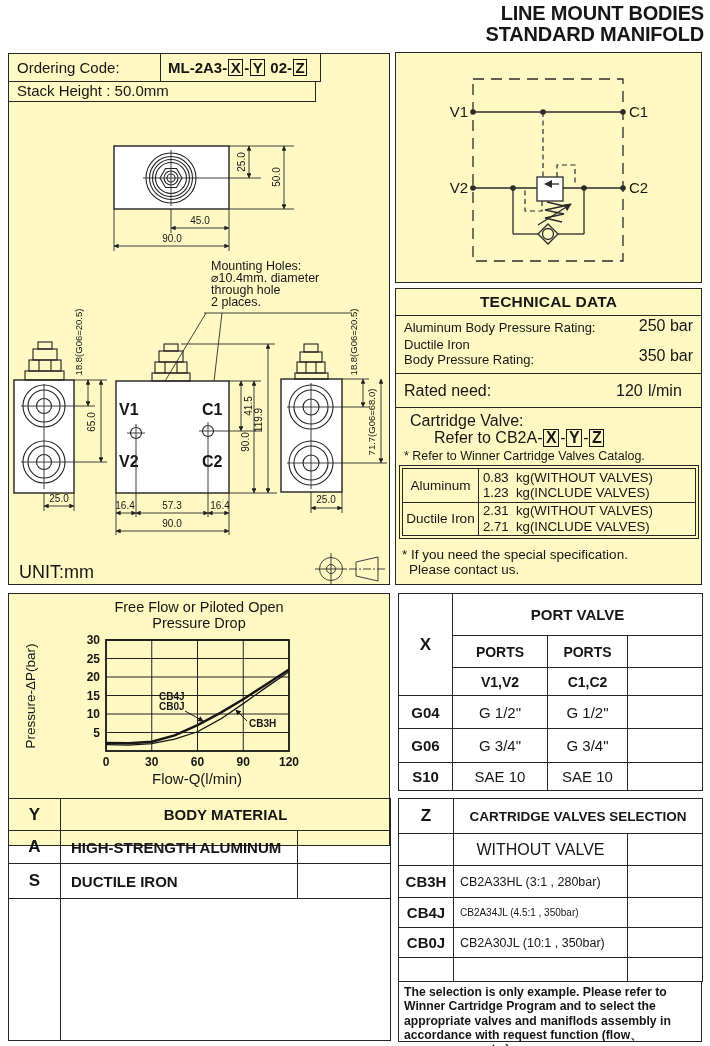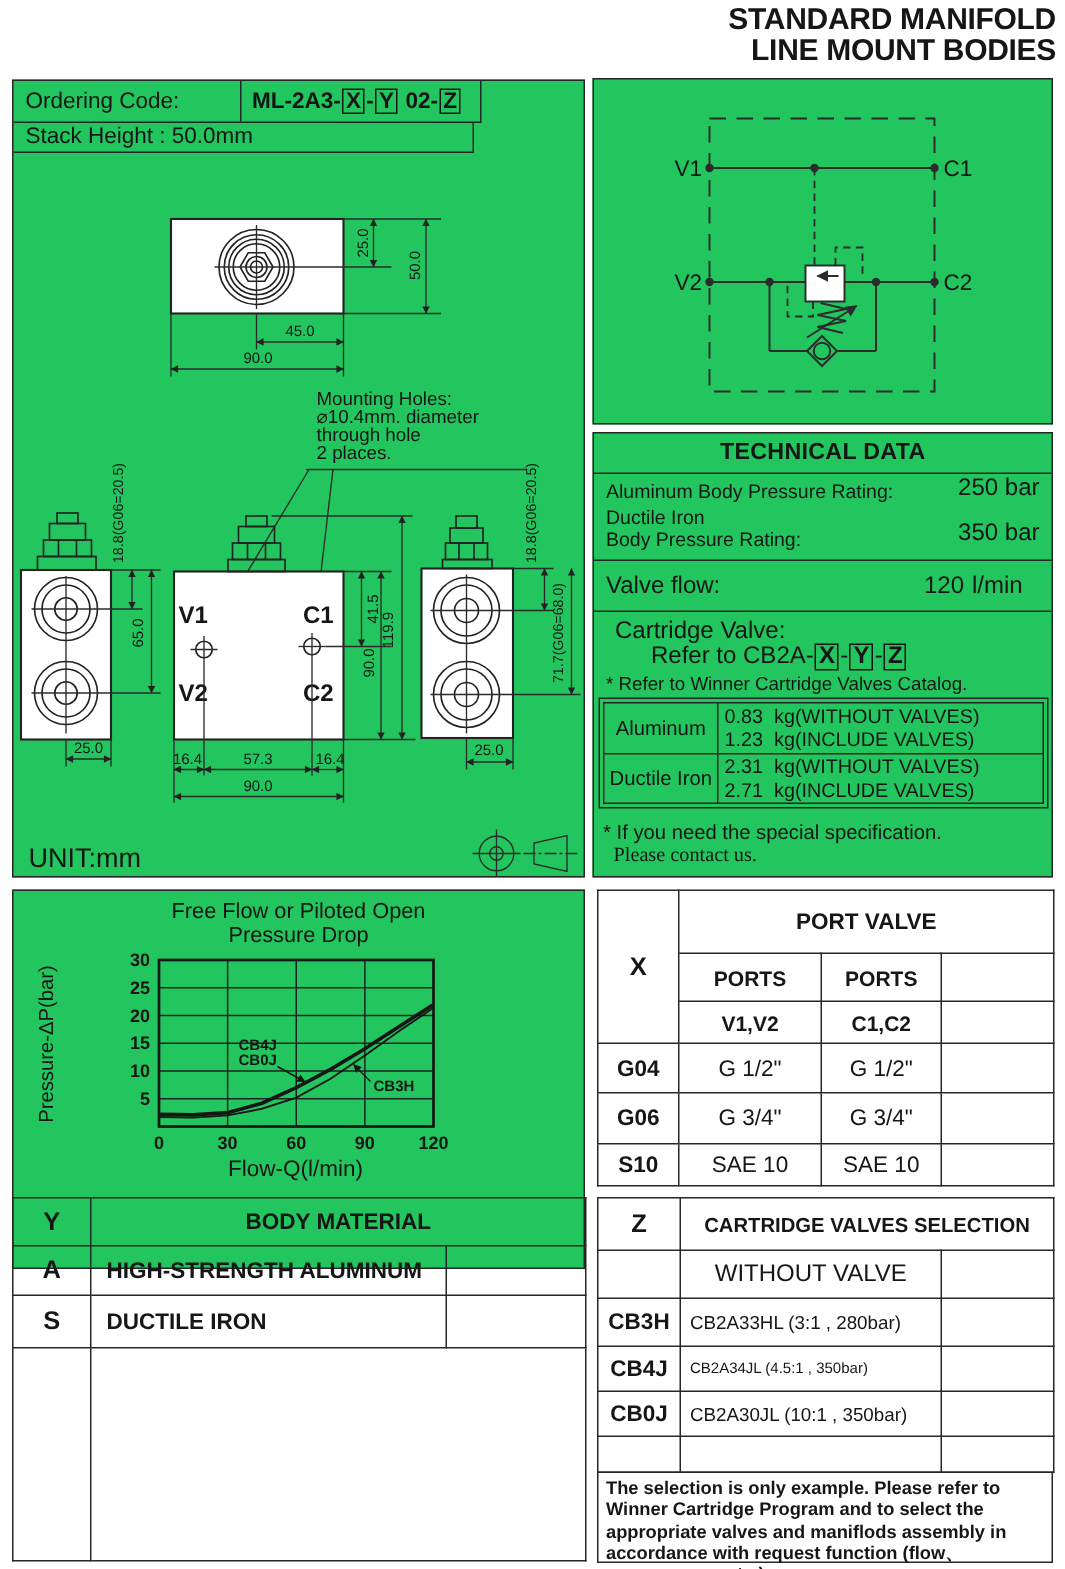--- a/index.html
+++ b/index.html
@@ -1,19 +1,19 @@
 <!DOCTYPE html>
 <html><head>
 <meta charset="utf-8">
 <style>
   * { margin:0; padding:0; box-sizing:border-box; }
   html,body { width:710px; height:1046px; background:#fff; }
   body { font-family:"Liberation Sans","DejaVu Sans",sans-serif; color:#161616; position:relative; }
   .abs { position:absolute; }
-  .box { position:absolute; border:1.6px solid #262626; background:#22c55e; }
+  .box { position:absolute; border:1.6px solid #262626; background:#fef9c3; }
 
   
   .doc-title { position:absolute; top:3px; right:6px; text-align:right; font-weight:bold; font-size:20px; line-height:21px; letter-spacing:-0.2px; }
 
   
   .ord-row { position:absolute; left:0; top:0; width:312px; height:28px; border-right:1.3px solid #262626; border-bottom:1.3px solid #262626; display:flex; align-items:center; font-size:15px; }
   .ord-label { width:152px; padding-left:8px; border-right:1.3px solid #262626; height:100%; display:flex; align-items:center; }
   .ord-code { padding-left:7px; font-weight:bold; white-space:pre; display:flex; align-items:center;text-align:right; }
   .stack-row { position:absolute; left:0; top:28px; width:307px; height:20px; border-right:1.3px solid #262626; border-bottom:1.3px solid #262626; font-size:15px; line-height:18px; padding-left:8px; }
   .boxed { display:inline-block; border:1.6px solid #161616; padding:0 1.5px; margin:0 1px; font-weight:bold; line-height:1.02; }
@@ -52,22 +52,22 @@
   .hdr { font-weight:bold; }
 
   .z-note { position:absolute; left:0; top:183px; width:100%; height:61px; border-top:1.5px solid #262626; padding:3px 5px 0 5px; font-size:12.2px; font-weight:bold; line-height:14.3px; }
 </style>
 </head>
 <body>
 
 <div class="abs" style="inset:0">
 
   <div class="doc-title">
+    <div>LINE MOUNT BODIES</div>
     <div>STANDARD MANIFOLD</div>
-    <div>LINE MOUNT BODIES</div>
   </div>
 
   <div class="box" style="left:8px; top:53px; width:382px; height:532px; overflow:hidden;">
     <div class="ord-row">
       <span class="ord-label">Ordering Code:</span>
       <span class="ord-code"><span>ML-2A3-</span><span class="boxed">X</span><span>-</span><span class="boxed">Y</span><span> 02-</span><span class="boxed">Z</span></span>
     </div>
     <div class="stack-row">Stack Height : 50.0mm</div>
 
     <svg width="380" height="482" viewBox="0 0 380 482" style="position:absolute; left:0; top:48px;">
@@ -287,21 +287,21 @@
   </div>
 
   <div class="box" style="left:395px; top:288px; width:307px; height:297px;">
     <div class="tech-title">TECHNICAL DATA</div>
     <span class="abs t13" style="left:8px; top:31px;">Aluminum Body Pressure Rating:</span>
     <span class="abs t16" style="right:8px; top:28px;">250 bar</span>
     <span class="abs t13" style="left:8px; top:48px;">Ductile Iron</span>
     <span class="abs t13" style="left:8px; top:63px;">Body Pressure Rating:</span>
     <span class="abs t16" style="right:8px; top:58px;">350 bar</span>
     <div class="hline" style="top:84px;"></div>
-    <span class="abs t16" style="left:8px; top:93px;">Valve flow:</span>
+    <span class="abs t16" style="left:8px; top:93px;">Rated need:</span>
     <span class="abs t16" style="left:220px; top:93px;">120</span>
     <span class="abs t16" style="left:252px; top:93px;">l/min</span>
     <div class="hline" style="top:118px;"></div>
     <span class="abs t16" style="left:14px; top:123px;">Cartridge Valve:</span>
     <span class="abs t16" style="left:38px; top:140px;"><span>Refer to CB2A-</span><span class="boxed">X</span><span>-</span><span class="boxed">Y</span><span>-</span><span class="boxed">Z</span></span>
     <span class="abs t12" style="left:8px; top:160px;">* Refer to Winner Cartridge Valves Catalog.</span>
     <div class="wt-outer">
       <table class="wt">
         <tbody>
             <tr>
@@ -309,21 +309,21 @@
           <td class="vals"><div>0.83  kg(WITHOUT VALVES)</div><div>1.23  kg(INCLUDE VALVES)</div></td>
         </tr>
         <tr>
           <td class="mat">Ductile Iron</td>
           <td class="vals"><div>2.31  kg(WITHOUT VALVES)</div><div>2.71  kg(INCLUDE VALVES)</div></td>
         </tr>
       </tbody>
         </table>
     </div>
     <span class="abs" style="left:6px; top:258px; font-size:13.5px;">* If you need the special specification.</span>
-    <span class="abs" style="left:13px; top:273px; font-size:13.5px;font-family:Liberation Serif, serif;">Please contact us.</span>
+    <span class="abs" style="left:13px; top:273px; font-size:13.5px;">Please contact us.</span>
   </div>
 
   <div class="box" style="left:8px; top:593px; width:382px; height:253px;">
     <svg id="chart-svg" width="379" height="194" viewBox="0 0 379 194">
       <defs>
         <marker id="ah" viewBox="0 0 10 10" refX="8.5" refY="5" markerWidth="7" markerHeight="5.5" orient="auto">
             <path d="M0,0 L10,5 L0,10 z" fill="#161616"></path>
           </marker>
       </defs>
     <text x="190" y="18" text-anchor="middle" font-size="14.5px">Free Flow or Piloted Open</text>

